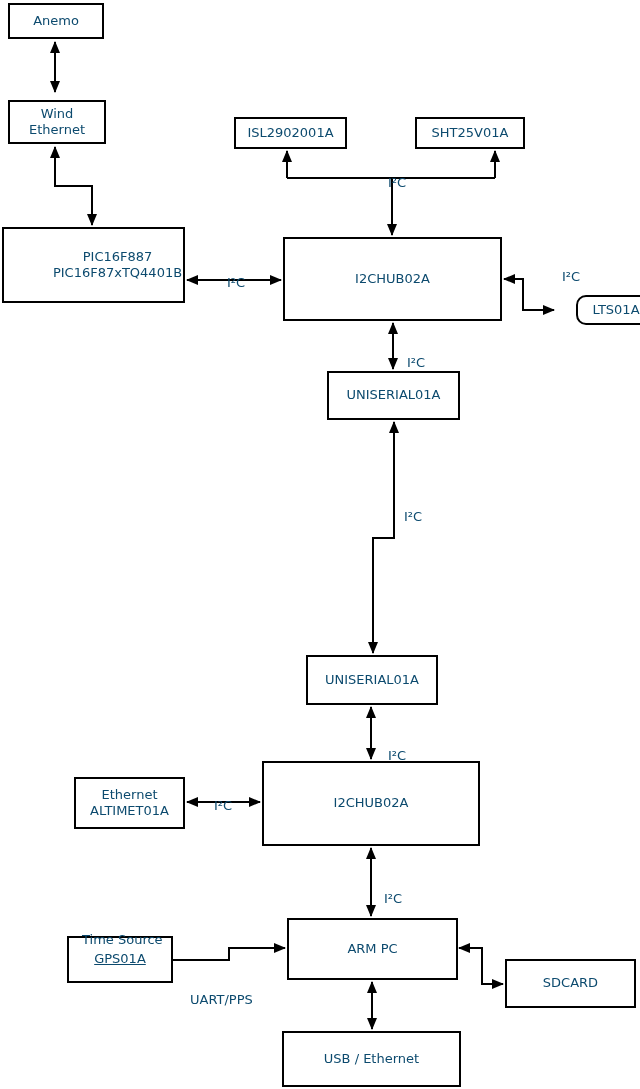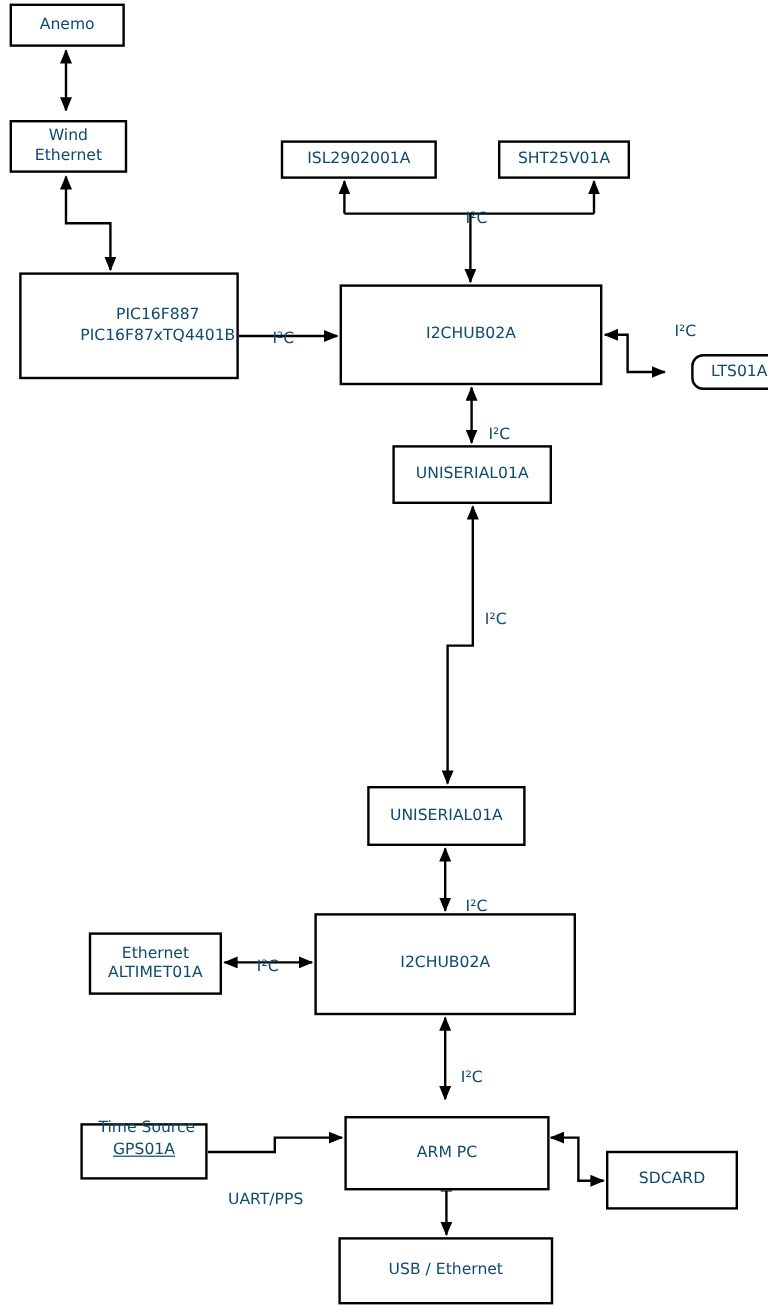--- a/index.html
+++ b/index.html
@@ -68,26 +68,26 @@
 
   <div class="node" style="left:8px; top:3px; width:96px; height:36px;">
     <span>Anemo</span>
   </div>
 
   <div class="node" style="left:8px; top:100px; width:98px; height:44px;">
     <span>Wind</span>
     <span>Ethernet</span>
   </div>
 
-  <div class="node" style="left:16px; top:227px; width:183px; height:89px;padding-left:48px;">
+  <div class="node" style="left:2px; top:227px; width:183px; height:76px;padding-left:48px;">
     <span>PIC16F887</span>
     <span>PIC16F87xTQ4401B</span>
   </div>
 
-  <div class="node" style="left:234px; top:117px; width:130px; height:32px;">
+  <div class="node" style="left:234px; top:117px; width:113px; height:32px;">
     <span>ISL2902001A</span>
   </div>
 
   <div class="node" style="left:415px; top:117px; width:110px; height:32px;">
     <span>SHT25V01A</span>
   </div>
 
   <div class="node" style="left:283px; top:237px; width:219px; height:84px;">
     <span>I2CHUB02A</span>
   </div>
@@ -106,29 +106,29 @@
 
   <div class="node" style="left:262px; top:761px; width:218px; height:85px;">
     <span>I2CHUB02A</span>
   </div>
 
   <div class="node" style="left:74px; top:777px; width:111px; height:52px;">
     <span>Ethernet</span>
     <span>ALTIMET01A</span>
   </div>
 
-  <div class="node" style="left:287px; top:918px; width:171px; height:62px;margin-top:12px;">
+  <div class="node" style="left:287px; top:918px; width:171px; height:62px;">
     <span>ARM PC</span>
   </div>
 
   <div class="node" style="left:67px; top:936px; width:106px; height:47px;text-decoration:underline;">
     <span>GPS01A</span>
   </div>
 
-  <div class="node" style="left:505px; top:959px; width:110px; height:49px;">
+  <div class="node" style="left:505px; top:959px; width:131px; height:49px;">
     <span>SDCARD</span>
   </div>
 
   <div class="node" style="left:282px; top:1031px; width:179px; height:56px;justify-content:center;">
     <span>USB / Ethernet</span>
   </div>
 
   <div class="edge-label" style="left:227px; top:251px;">I²C</div>
   <div class="edge-label" style="left:388px; top:151px;">I²C</div>
   <div class="edge-label" style="left:562px; top:245px;">I²C</div>

